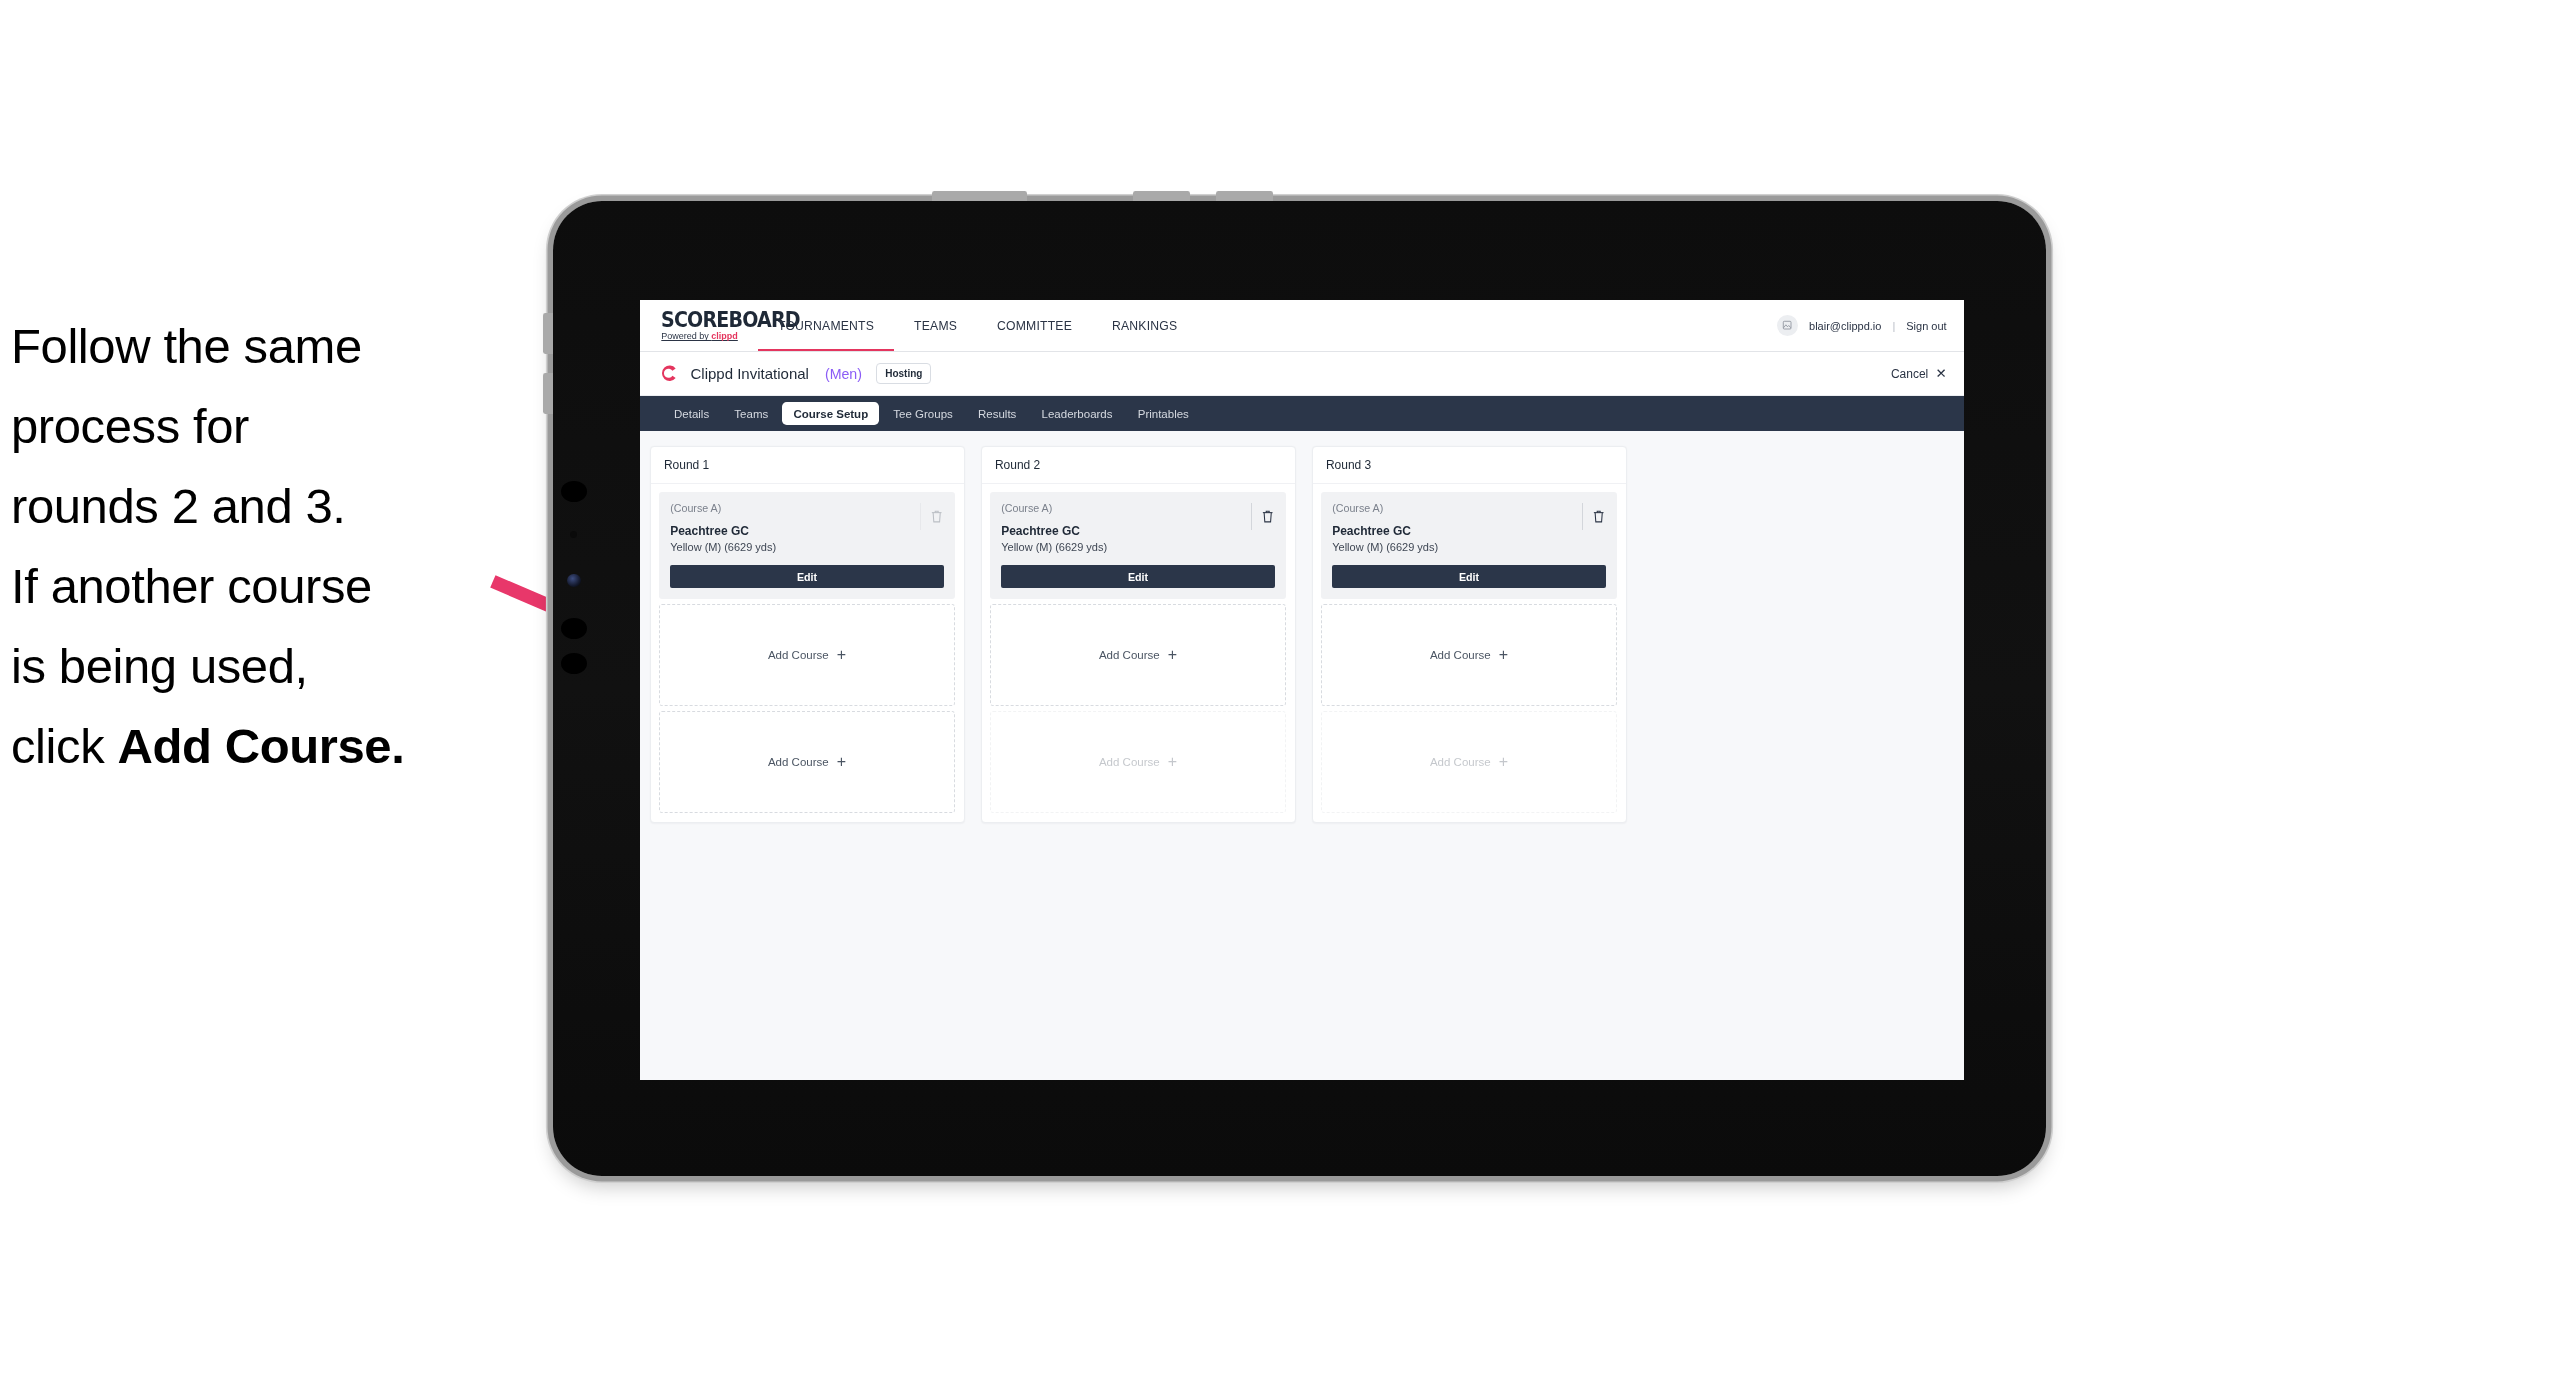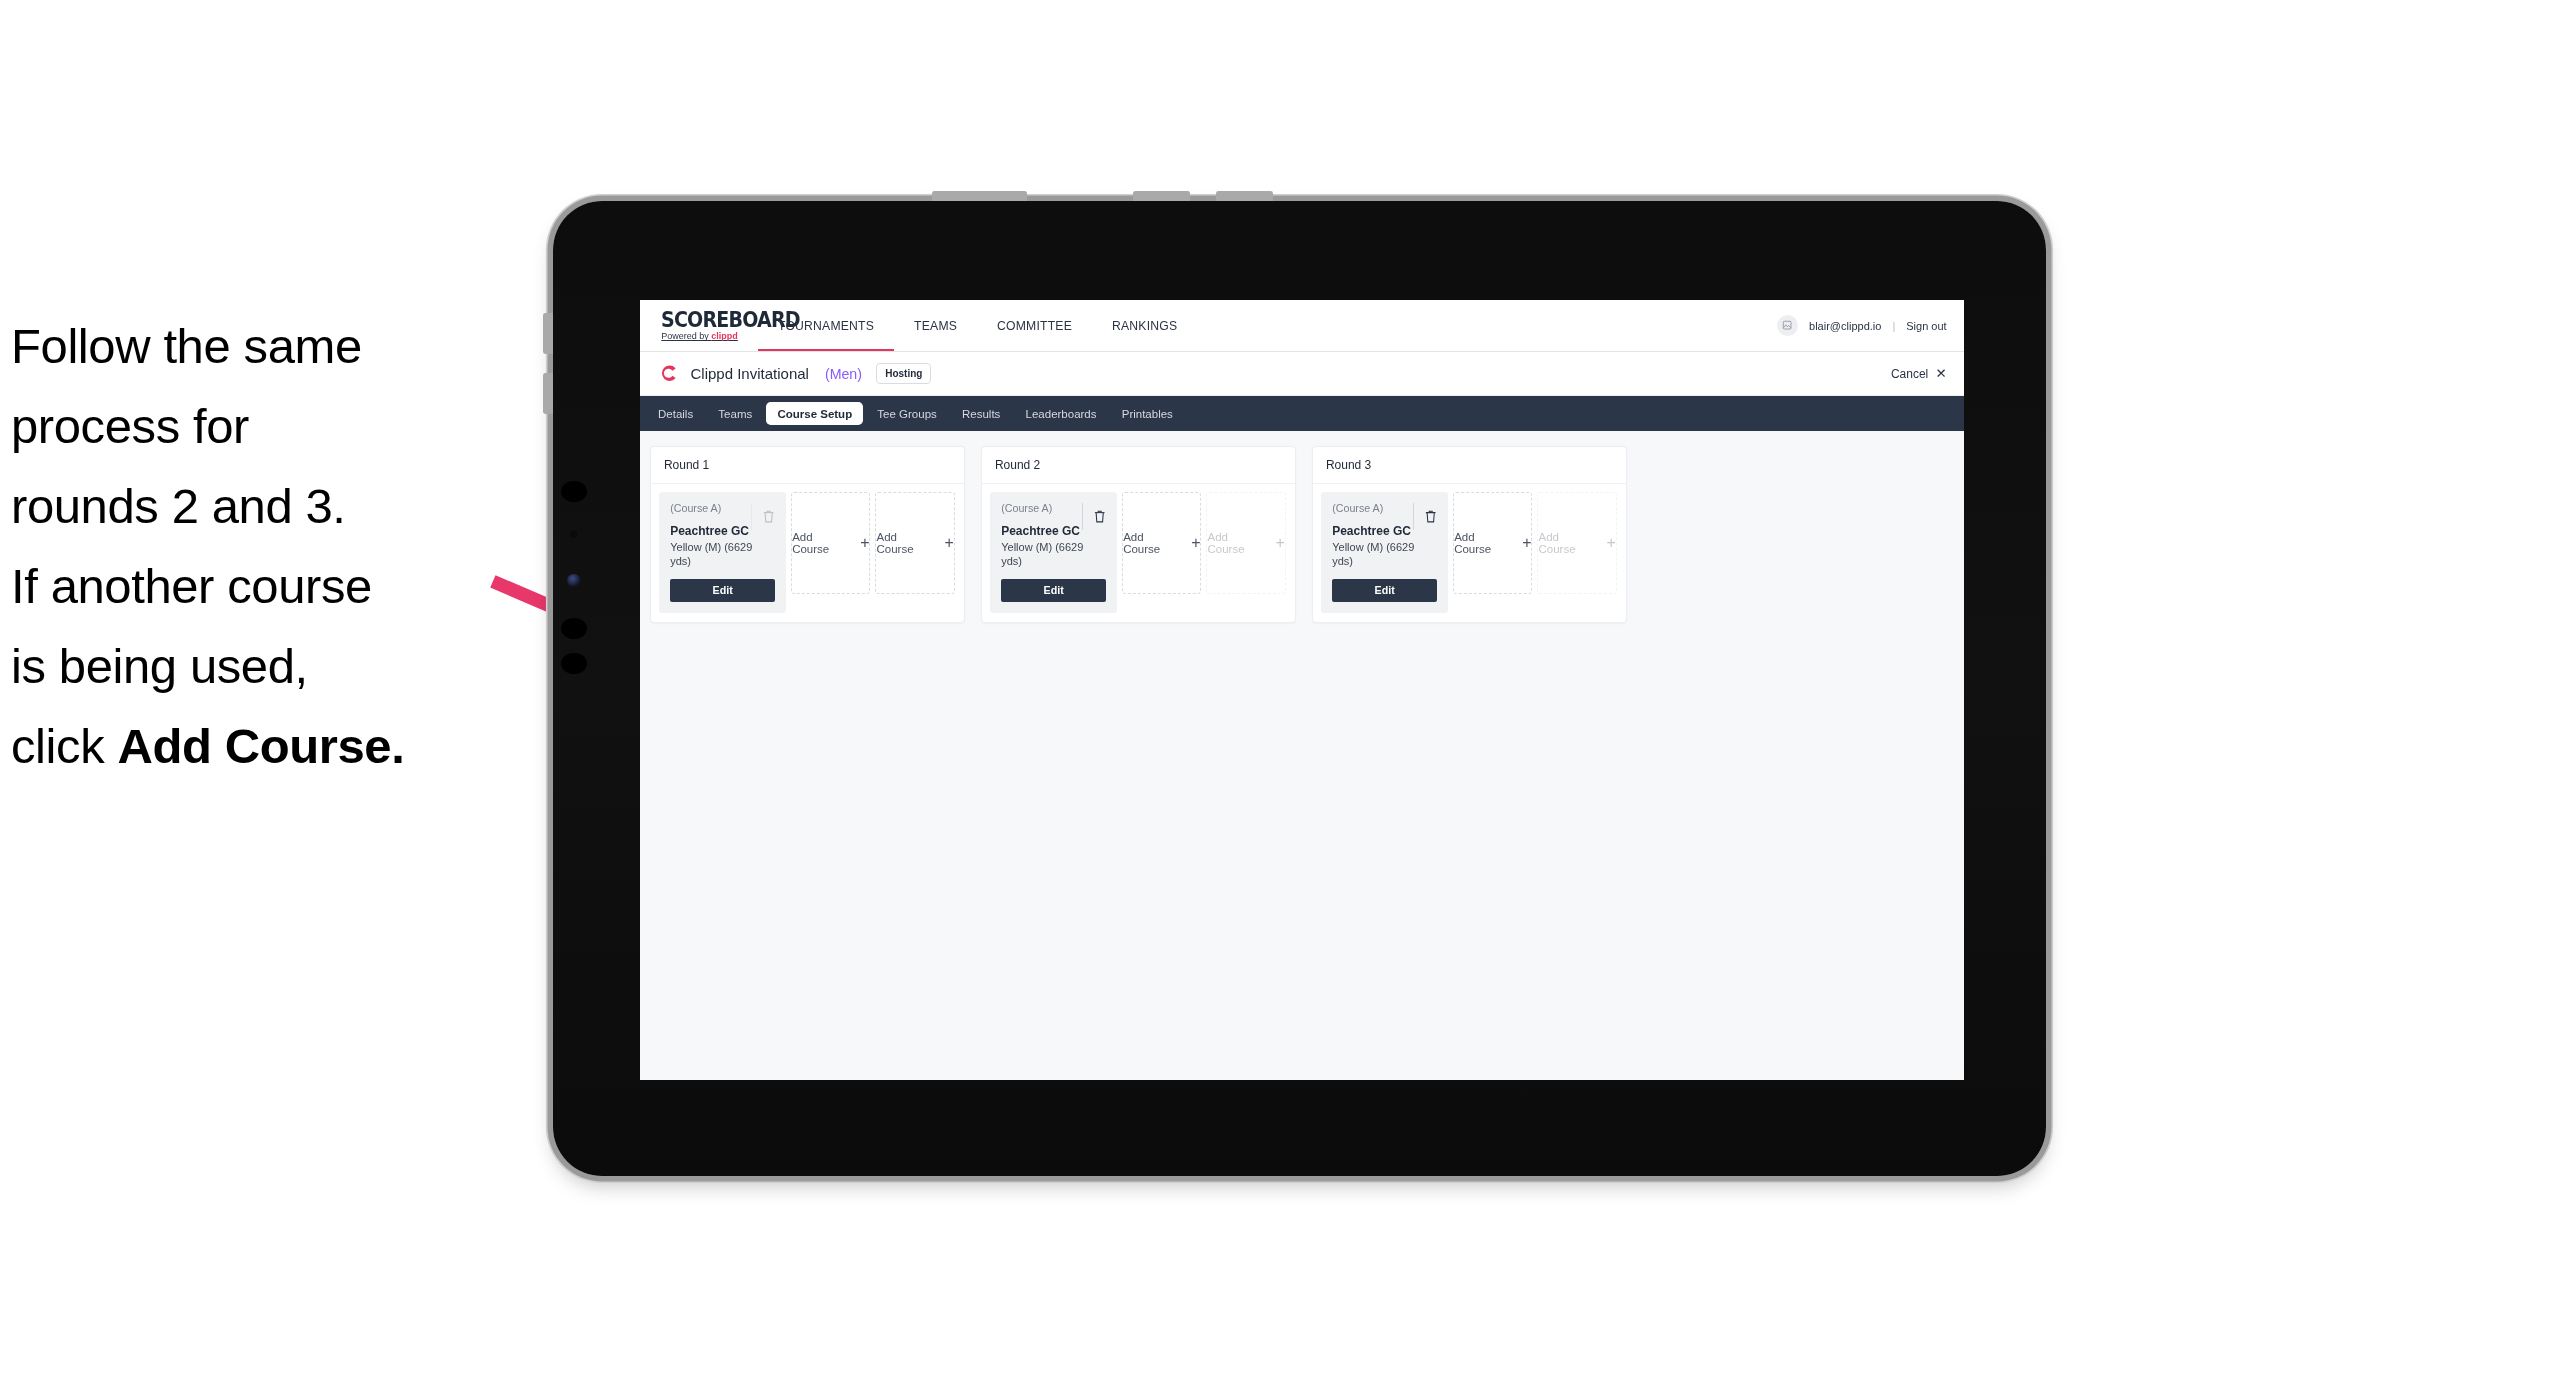--- a/index.html
+++ b/index.html
@@ -212,21 +212,21 @@
     cursor: pointer;
   }
   .cancel-x { font-size: 13.4px; line-height: 1; }
 
   
   .tabs {
     height: 35px;
     background: #2b3649;
     display: flex;
     align-items: center;
-    padding-left: 7px;
+    padding-left: 23px;
     gap: 3.2px;
   }
   .tab {
     font-size: 11.5px;
     color: #d5d9e0;
     padding: 5.5px 11px;
     border-radius: 4.7px;
     cursor: pointer;
     white-space: nowrap;
   }
@@ -254,21 +254,21 @@
   }
   .round-head {
     padding: 11px 13.4px;
     font-size: 12px;
     color: #1f2937;
     border-bottom: 0.8px solid #f0f1f4;
   }
   .round-body {
     padding: 8px 8.7px 8.7px 8.7px;
     display: flex;
-    flex-direction: row;
+    flex-direction: column;
     gap: 5px;
   }
 
   .course-card {
     background: #f1f2f4;
     border-radius: 3.2px;
     padding: 10.3px 11px 11px 11px;
     position: relative;
   }
   .course-label {

